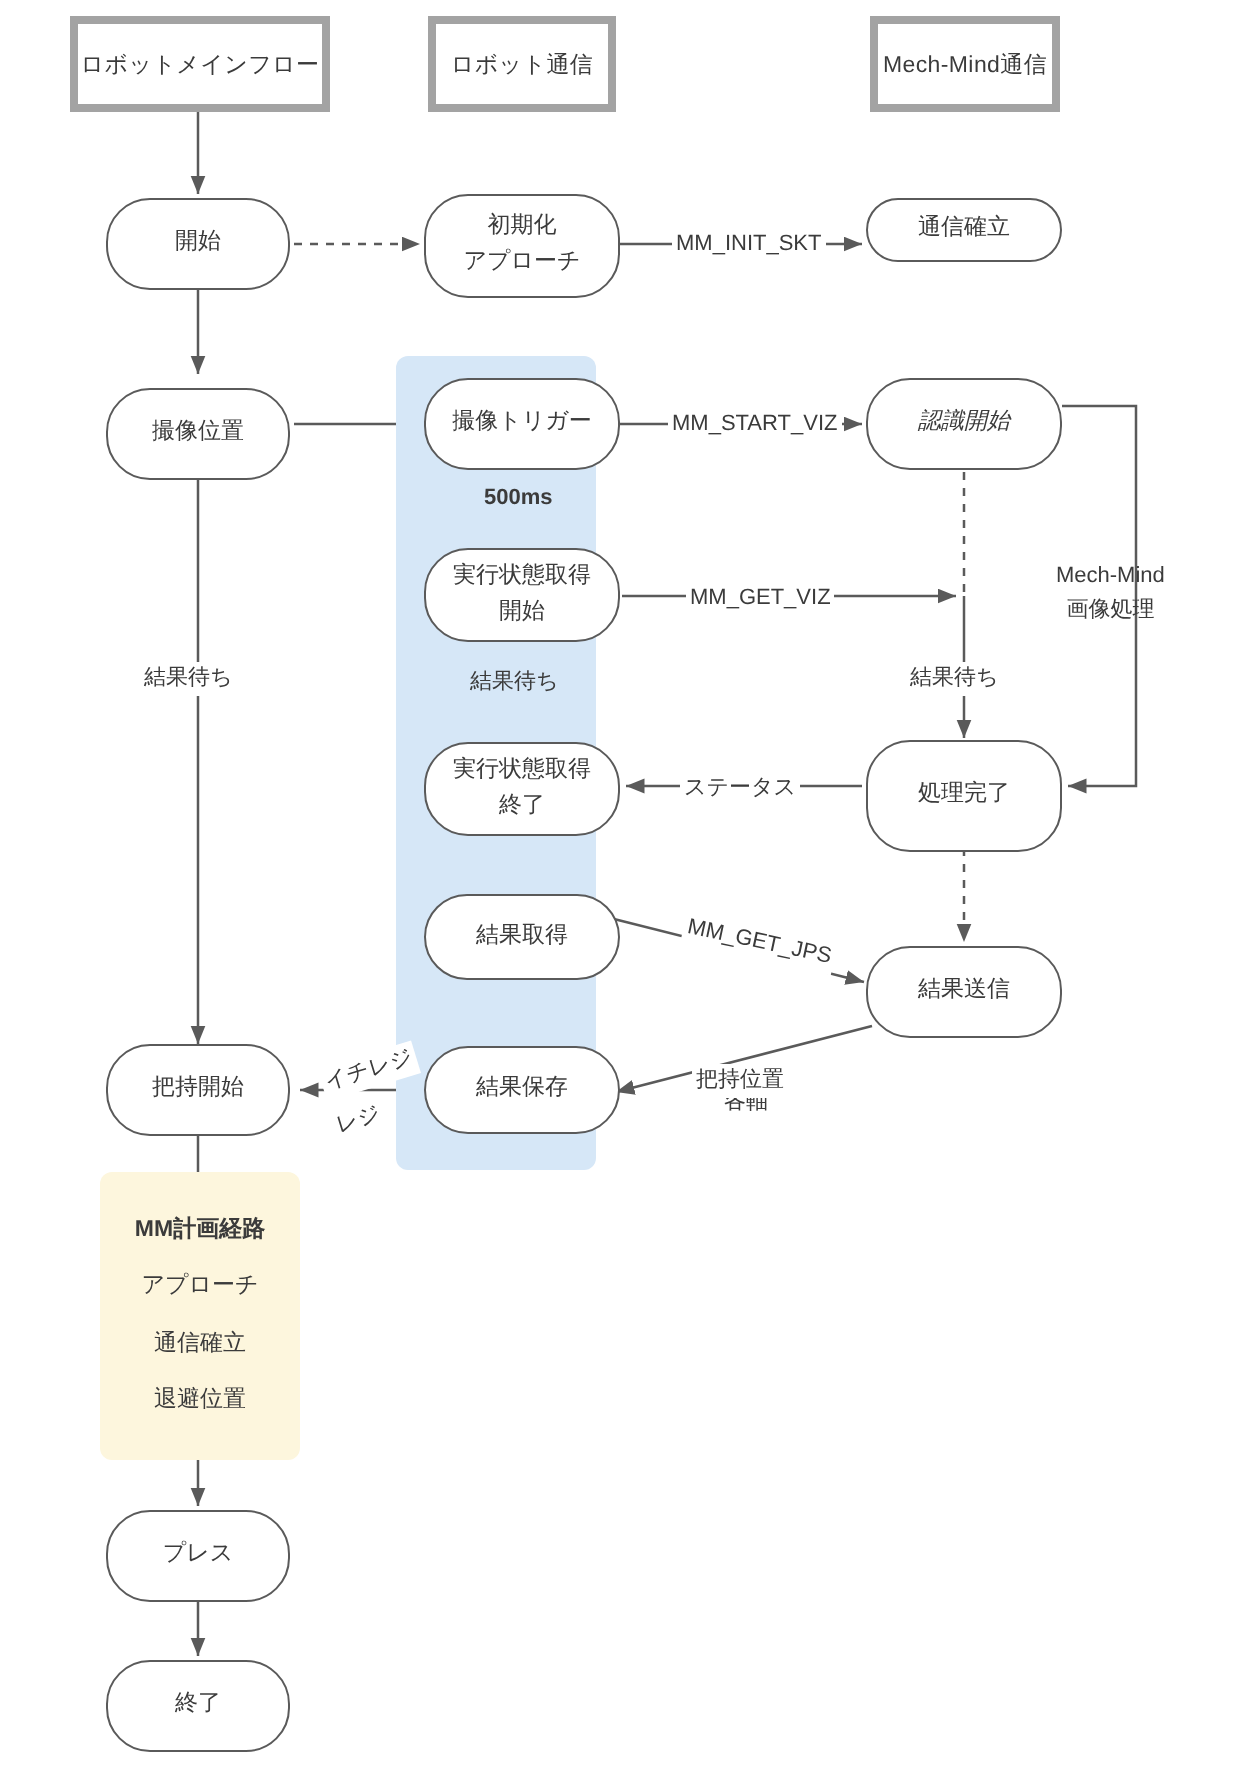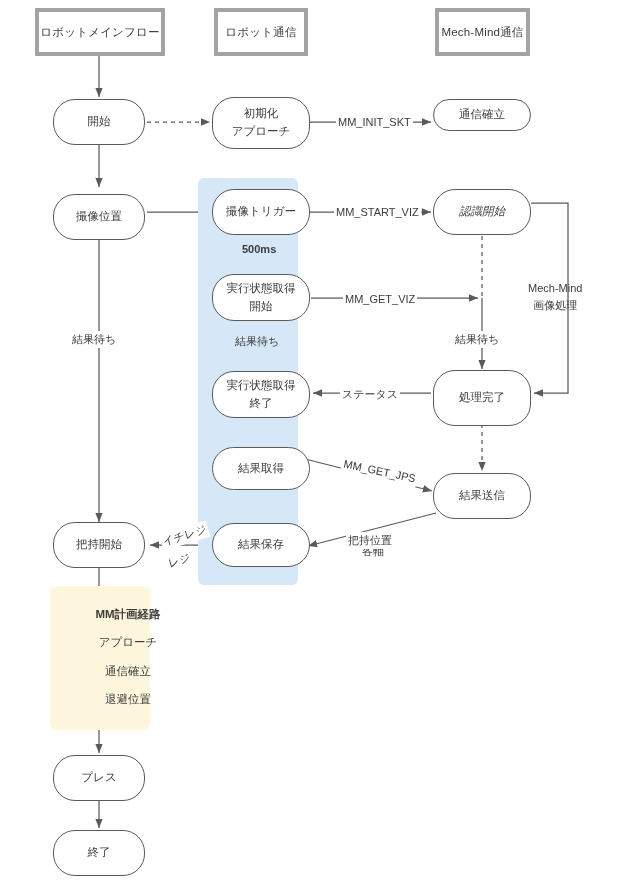--- a/index.html
+++ b/index.html
@@ -69,21 +69,20 @@
     position: absolute;
     display: flex;
     flex-direction: column;
     align-items: center;
     justify-content: space-evenly;
     font-size: 11.5px;
     color: #3b3b3b;
     z-index: 3;
     box-sizing: border-box;
     padding: 8px 0 10px 0;
-    margin-left: 28px;
   }
   .note-list .note-title { font-weight: bold; }
   
   .edge-label {
     position: absolute;
     font-size: 11px;
     color: #3b3b3b;
     background: transparent;
     white-space: nowrap;
     z-index: 4;

